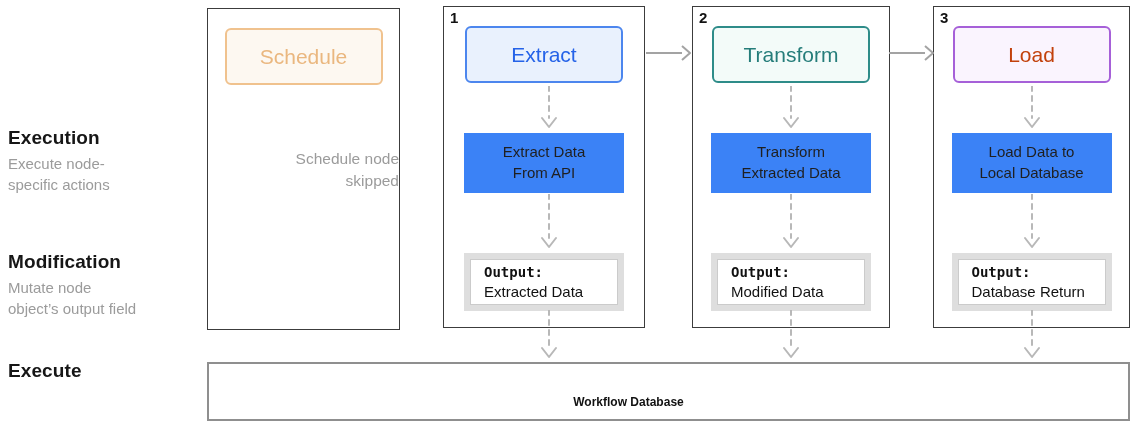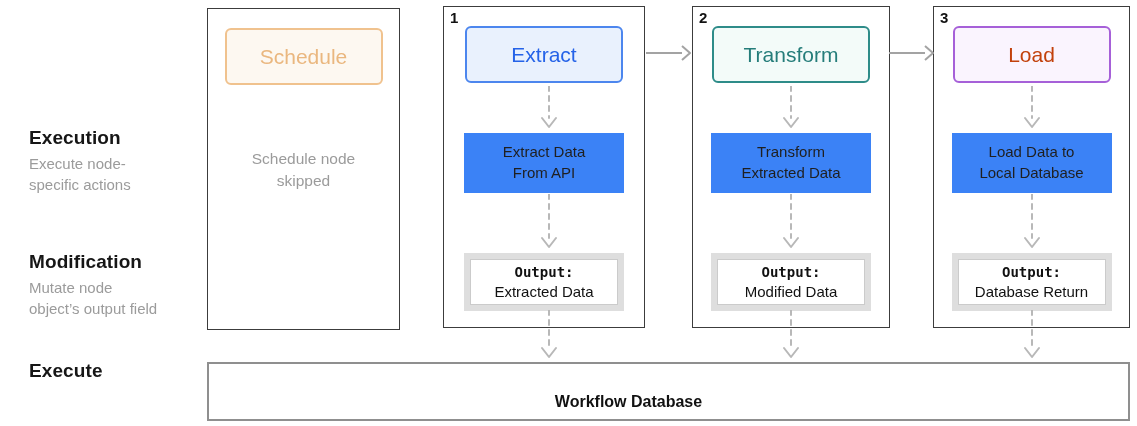--- a/index.html
+++ b/index.html
@@ -1,48 +1,48 @@
 <!DOCTYPE html>
 <html><head>
 <meta charset="utf-8">
 <style>
   html,body{margin:0;padding:0;background:#ffffff;}
   body{font-family:"Liberation Sans","DejaVu Sans",sans-serif;}
   #canvas{position:relative;width:1137px;height:426px;background:#ffffff;overflow:hidden;}
 
   
-  .row-label{position:absolute;left:8px;width:190px;margin-left:21px;}
+  .row-label{position:absolute;left:8px;width:190px;}
   .row-label .title{font-size:19px;font-weight:600;color:#161616;letter-spacing:.1px;}
   .row-label .subtitle{font-size:15px;color:#9b9b9b;margin-top:4px;line-height:1.42;white-space:pre-line;}
 
   
   .col{position:absolute;top:6px;height:322px;border:1.5px solid #3c3c3c;background:#ffffff;box-sizing:border-box;}
   .col .step-num{position:absolute;top:2px;left:6px;font-size:15px;font-weight:700;color:#111111;}
   .node-box{position:absolute;top:19px;left:50%;transform:translateX(-50%);width:158px;height:57px;
             border:2px solid;border-radius:6px;display:flex;align-items:center;justify-content:center;
             font-size:21px;font-weight:400;box-sizing:border-box;}
   .action-box{position:absolute;top:126px;left:50%;transform:translateX(-50%);width:160px;height:60px;
               background:#3b82f6;display:flex;align-items:center;justify-content:center;text-align:center;
               font-size:15px;color:#1f1f1f;line-height:1.38;white-space:pre-line;}
   .output-box{position:absolute;top:246px;left:50%;transform:translateX(-50%);width:160px;height:58px;
               border:6px solid #dedede;box-shadow:inset 0 0 0 1px #cbcbcb;background:#ffffff;
-              display:flex;flex-direction:column;align-items:center;justify-content:center;text-align:center;box-sizing:border-box;}
+              display:flex;flex-direction:column;align-items:flex-start;justify-content:center;text-align:center;box-sizing:border-box;padding-left:14px;}
   .output-box .mono{font-family:"DejaVu Sans Mono","Liberation Mono",monospace;font-size:14px;font-weight:700;color:#111111;line-height:1.3;}
   .output-box .val{font-size:15px;color:#111111;line-height:1.3;margin-top:1px;}
-  .skip-note{position:absolute;top:139px;left:0;width:100%;text-align:center;font-size:15.5px;color:#9b9b9b;line-height:1.45;white-space:pre-line;}
+  .skip-note{position:absolute;top:139px;left:0;width:100%;text-align:right;font-size:15.5px;color:#9b9b9b;line-height:1.45;white-space:pre-line;}
 
   
   .arrow{position:absolute;}
   .arrow svg line,.arrow svg polyline{stroke:#b8b8b8;stroke-width:2;fill:none;stroke-linecap:round;stroke-linejoin:round;}
   .h-arrow svg line,.h-arrow svg polyline{stroke:#a3a3a3;stroke-width:2;fill:none;stroke-linecap:butt;}
 
   
   .db-bar{position:absolute;left:207px;top:362px;width:923px;height:59px;border:2px solid #8f8f8f;background:#ffffff;
           display:flex;align-items:center;justify-content:center;box-sizing:border-box;padding-right:80px;}
-  .db-bar .label{font-size:16px;font-weight:700;color:#111111;margin-top:20px;}
+  .db-bar .label{font-size:12px;font-weight:700;color:#111111;margin-top:20px;}
 </style>
 </head>
 <body>
 
 <div id="canvas">
 
   <div class="row-label" style="top:127px">
     <div class="title">Execution</div>
     <div class="subtitle">Execute node-
 specific actions</div>

